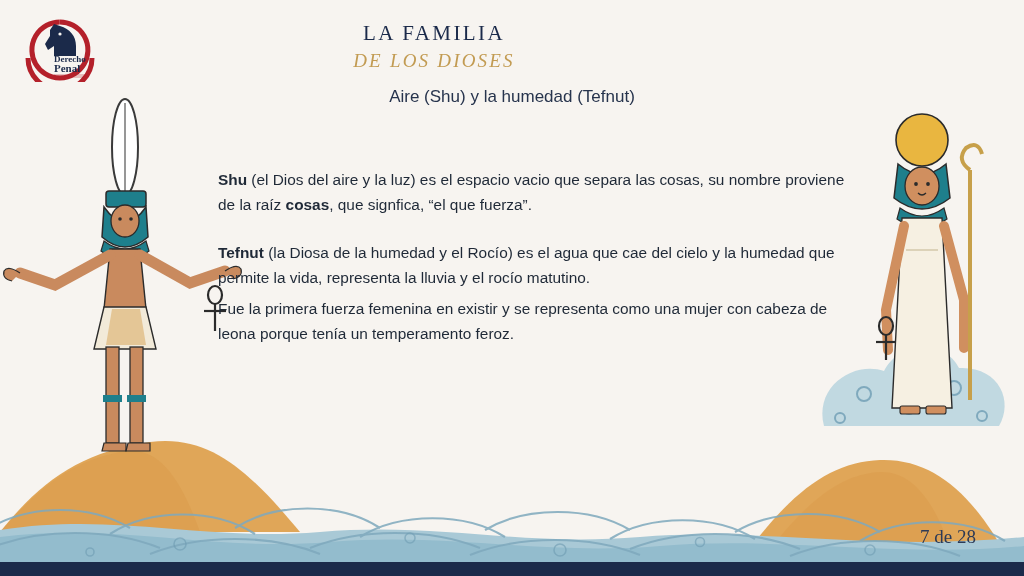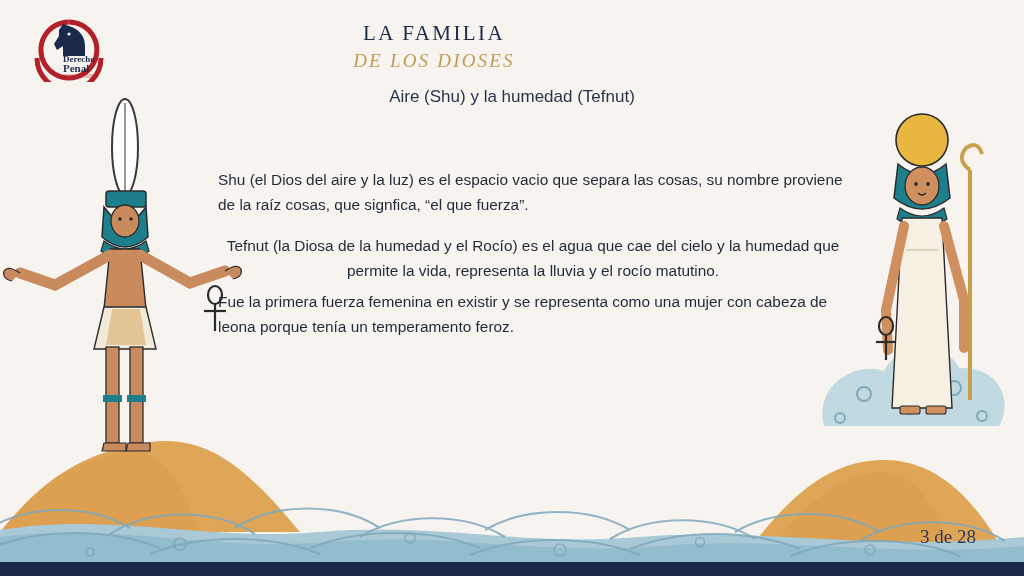--- a/index.html
+++ b/index.html
@@ -28,21 +28,21 @@
     bottom: 0;
     width: 1024px;
     height: 14px;
     background: #1b2a4a;
     z-index: 40;
   }
 
   
   .logo {
     position: absolute;
-    left: 29px;
+    left: 20px;
     top: 16px;
     width: 80px;
     height: 66px;
     z-index: 30;
   }
 
   
   .title-block {
     position: absolute;
     left: 0;
@@ -83,23 +83,23 @@
     position: absolute;
     left: 218px;
     top: 168px;
     width: 630px;
     z-index: 25;
     color: #1f2937;
     font-size: 15.4px;
     line-height: 1.62;
   }
   .para1 { text-align: left; }
-  .para2 { margin-top: 16px; text-align: center; }
+  .para2 { margin-top: 23px; text-align: left; }
   .para3 { margin-top: 6px; }
-  .bold { font-weight: normal; }
+  .bold { font-weight: bold; }
 
   .page-number {
     position: absolute;
     right: 48px;
     bottom: 28px;
     font-family: "Liberation Serif", serif;
     font-size: 19px;
     color: #2c3a57;
     z-index: 35;
   }
@@ -273,16 +273,16 @@
     <div class="title-sub">DE LOS DIOSES</div>
   </div>
   <div class="subtitle">Aire (Shu) y la humedad (Tefnut)</div>
 
   <div class="body-text">
     <div class="para1"><span class="bold">Shu</span><span> (el Dios del aire y la luz) es el espacio vacio que separa las cosas, su nombre proviene de la raíz </span><span class="bold">cosas</span><span>, que signfica, “el que fuerza”.</span></div>
     <div class="para2"><span class="bold">Tefnut</span><span> (la Diosa de la humedad y el Rocío) es el agua que cae del cielo y la humedad que permite la vida, representa la lluvia y el rocío matutino.</span></div>
     <div class="para3"><span>Fue la primera fuerza femenina en existir y se representa como una mujer con cabeza de leona porque tenía un temperamento feroz.</span></div>
   </div>
 
-  <div class="page-number">3 de 28</div>
+  <div class="page-number">7 de 28</div>
 
   <div class="bottom-bar"></div>
 </div>
 
 </body></html>

